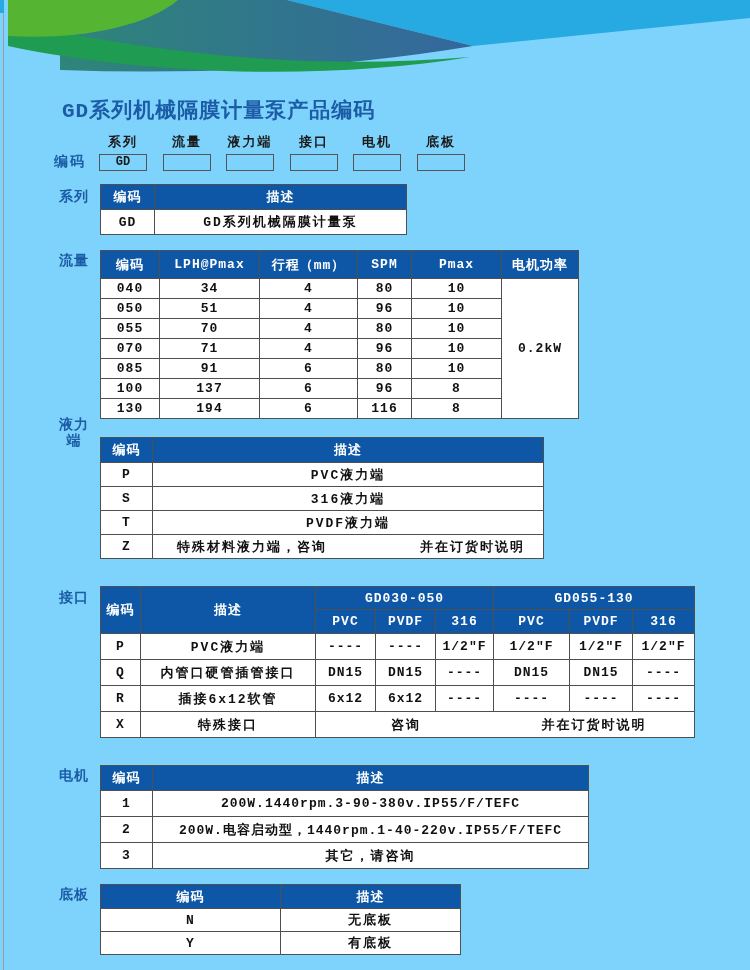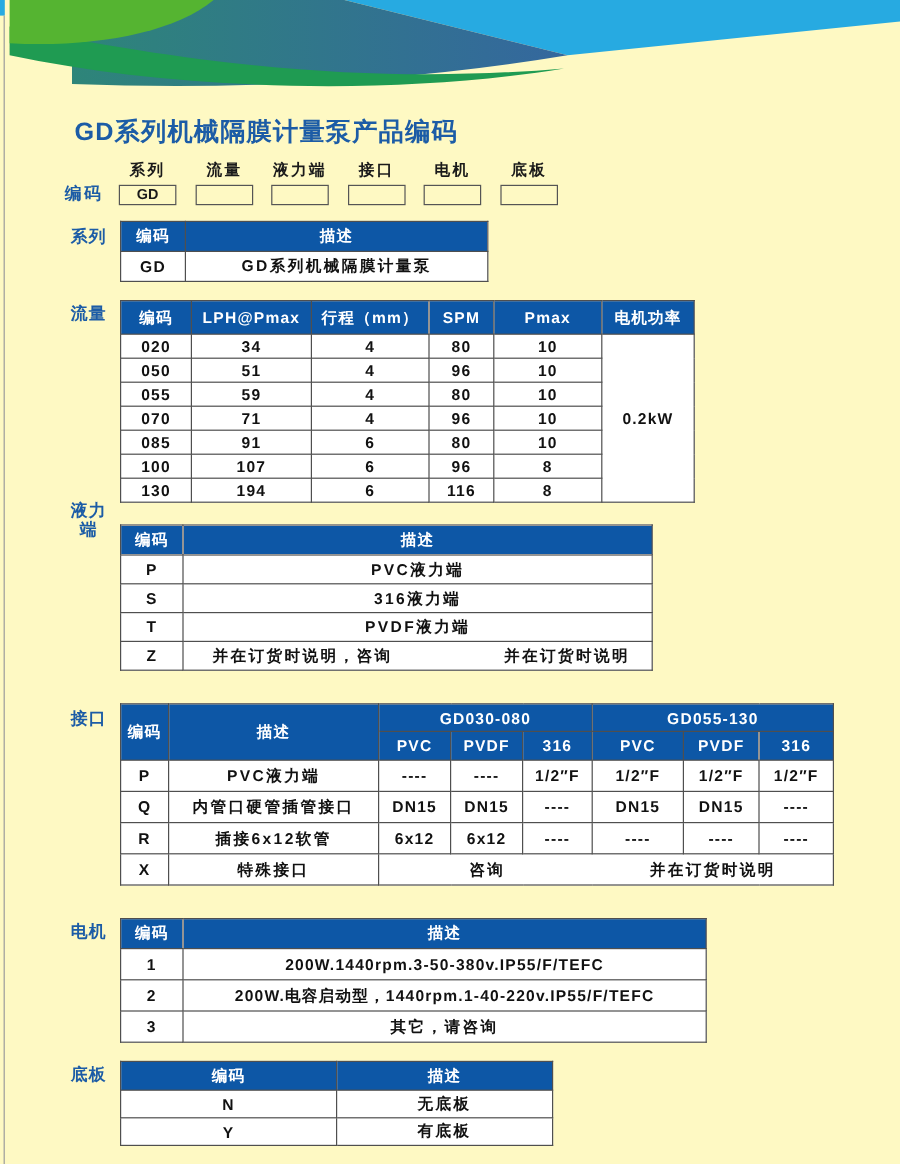--- a/index.html
+++ b/index.html
@@ -1,17 +1,17 @@
 <!DOCTYPE html>
 <html><head>
 <meta charset="utf-8">
 <style>
   html,body{margin:0;padding:0;background:#fff;}
-  #page{position:relative;width:750px;height:970px;background:#fef9c3;overflow:hidden;
-        font-family:Liberation Sans, sans-serif;}
+  #page{position:relative;width:750px;height:970px;background:#7dd3fc;overflow:hidden;
+        font-family:Liberation Mono, monospace;}
   
   #banner{position:absolute;left:0;top:0;width:750px;height:100px;}
   #leftline{position:absolute;left:3px;top:13px;width:1px;height:957px;background:#9c9c9c;}
   
   .page-title{position:absolute;left:62px;top:96px;font-size:21px;font-weight:bold;
               color:#1c5ca6;letter-spacing:1px;white-space:nowrap;}
   
   .code-label{position:absolute;left:54px;top:153px;width:42px;font-size:14px;font-weight:bold;
               color:#1c5ca6;letter-spacing:2px;}
   .code-field{position:absolute;top:133px;width:64px;text-align:center;}
@@ -110,58 +110,58 @@
     <tbody>
         <tr style="height:28px">
       <th>编码</th>
       <th>LPH@Pmax</th>
       <th>行程（mm）</th>
       <th>SPM</th>
       <th>Pmax</th>
       <th>电机功率</th>
     </tr>
     <tr style="height:20px">
-      <td>020</td>
+      <td>040</td>
       <td>34</td>
       <td>4</td>
       <td>80</td>
       <td>10</td>
       <td rowspan="7">0.2kW</td>
     </tr>
     <tr style="height:20px">
       <td>050</td>
       <td>51</td>
       <td>4</td>
       <td>96</td>
       <td>10</td>
     </tr>
     <tr style="height:20px">
       <td>055</td>
-      <td>59</td>
+      <td>70</td>
       <td>4</td>
       <td>80</td>
       <td>10</td>
     </tr>
     <tr style="height:20px">
       <td>070</td>
       <td>71</td>
       <td>4</td>
       <td>96</td>
       <td>10</td>
     </tr>
     <tr style="height:20px">
       <td>085</td>
       <td>91</td>
       <td>6</td>
       <td>80</td>
       <td>10</td>
     </tr>
     <tr style="height:20px">
       <td>100</td>
-      <td>107</td>
+      <td>137</td>
       <td>6</td>
       <td>96</td>
       <td>8</td>
     </tr>
     <tr style="height:20px">
       <td>130</td>
       <td>194</td>
       <td>6</td>
       <td>116</td>
       <td>8</td>
@@ -192,21 +192,21 @@
       <td class="cjk">316液力端</td>
     </tr>
     <tr style="height:24px">
       <td>T</td>
       <td class="cjk">PVDF液力端</td>
     </tr>
     <tr style="height:24px">
       <td>Z</td>
       <td>
         <div class="spread cjk">
-          <span>并在订货时说明，咨询</span>
+          <span>特殊材料液力端，咨询</span>
           <span>并在订货时说明</span>
         </div>
       </td>
     </tr>
   </tbody>
     </table>
 
   <div class="side-label" style="top:590px">接口</div>
   <table style="left:100px;top:586px;width:594px">
     <colgroup>
@@ -216,21 +216,21 @@
         <col style="width:60px">
         <col style="width:58px">
         <col style="width:76px">
         <col style="width:63px">
         <col style="width:62px">
       </colgroup>
     <tbody>
         <tr style="height:23px">
       <th rowspan="2">编码</th>
       <th rowspan="2">描述</th>
-      <th colspan="3">GD030-080</th>
+      <th colspan="3">GD030-050</th>
       <th colspan="3">GD055-130</th>
     </tr>
     <tr style="height:24px">
       <th>PVC</th>
       <th>PVDF</th>
       <th>316</th>
       <th>PVC</th>
       <th>PVDF</th>
       <th>316</th>
     </tr>
@@ -280,21 +280,21 @@
         <col style="width:52px">
         <col style="width:436px">
       </colgroup>
     <tbody>
         <tr style="height:25px">
       <th>编码</th>
       <th>描述</th>
     </tr>
     <tr style="height:26px">
       <td>1</td>
-      <td>200W.1440rpm.3-50-380v.IP55/F/TEFC</td>
+      <td>200W.1440rpm.3-90-380v.IP55/F/TEFC</td>
     </tr>
     <tr style="height:26px">
       <td>2</td>
       <td>200W.电容启动型，1440rpm.1-40-220v.IP55/F/TEFC</td>
     </tr>
     <tr style="height:26px">
       <td>3</td>
       <td class="cjk">其它，请咨询</td>
     </tr>
   </tbody>

